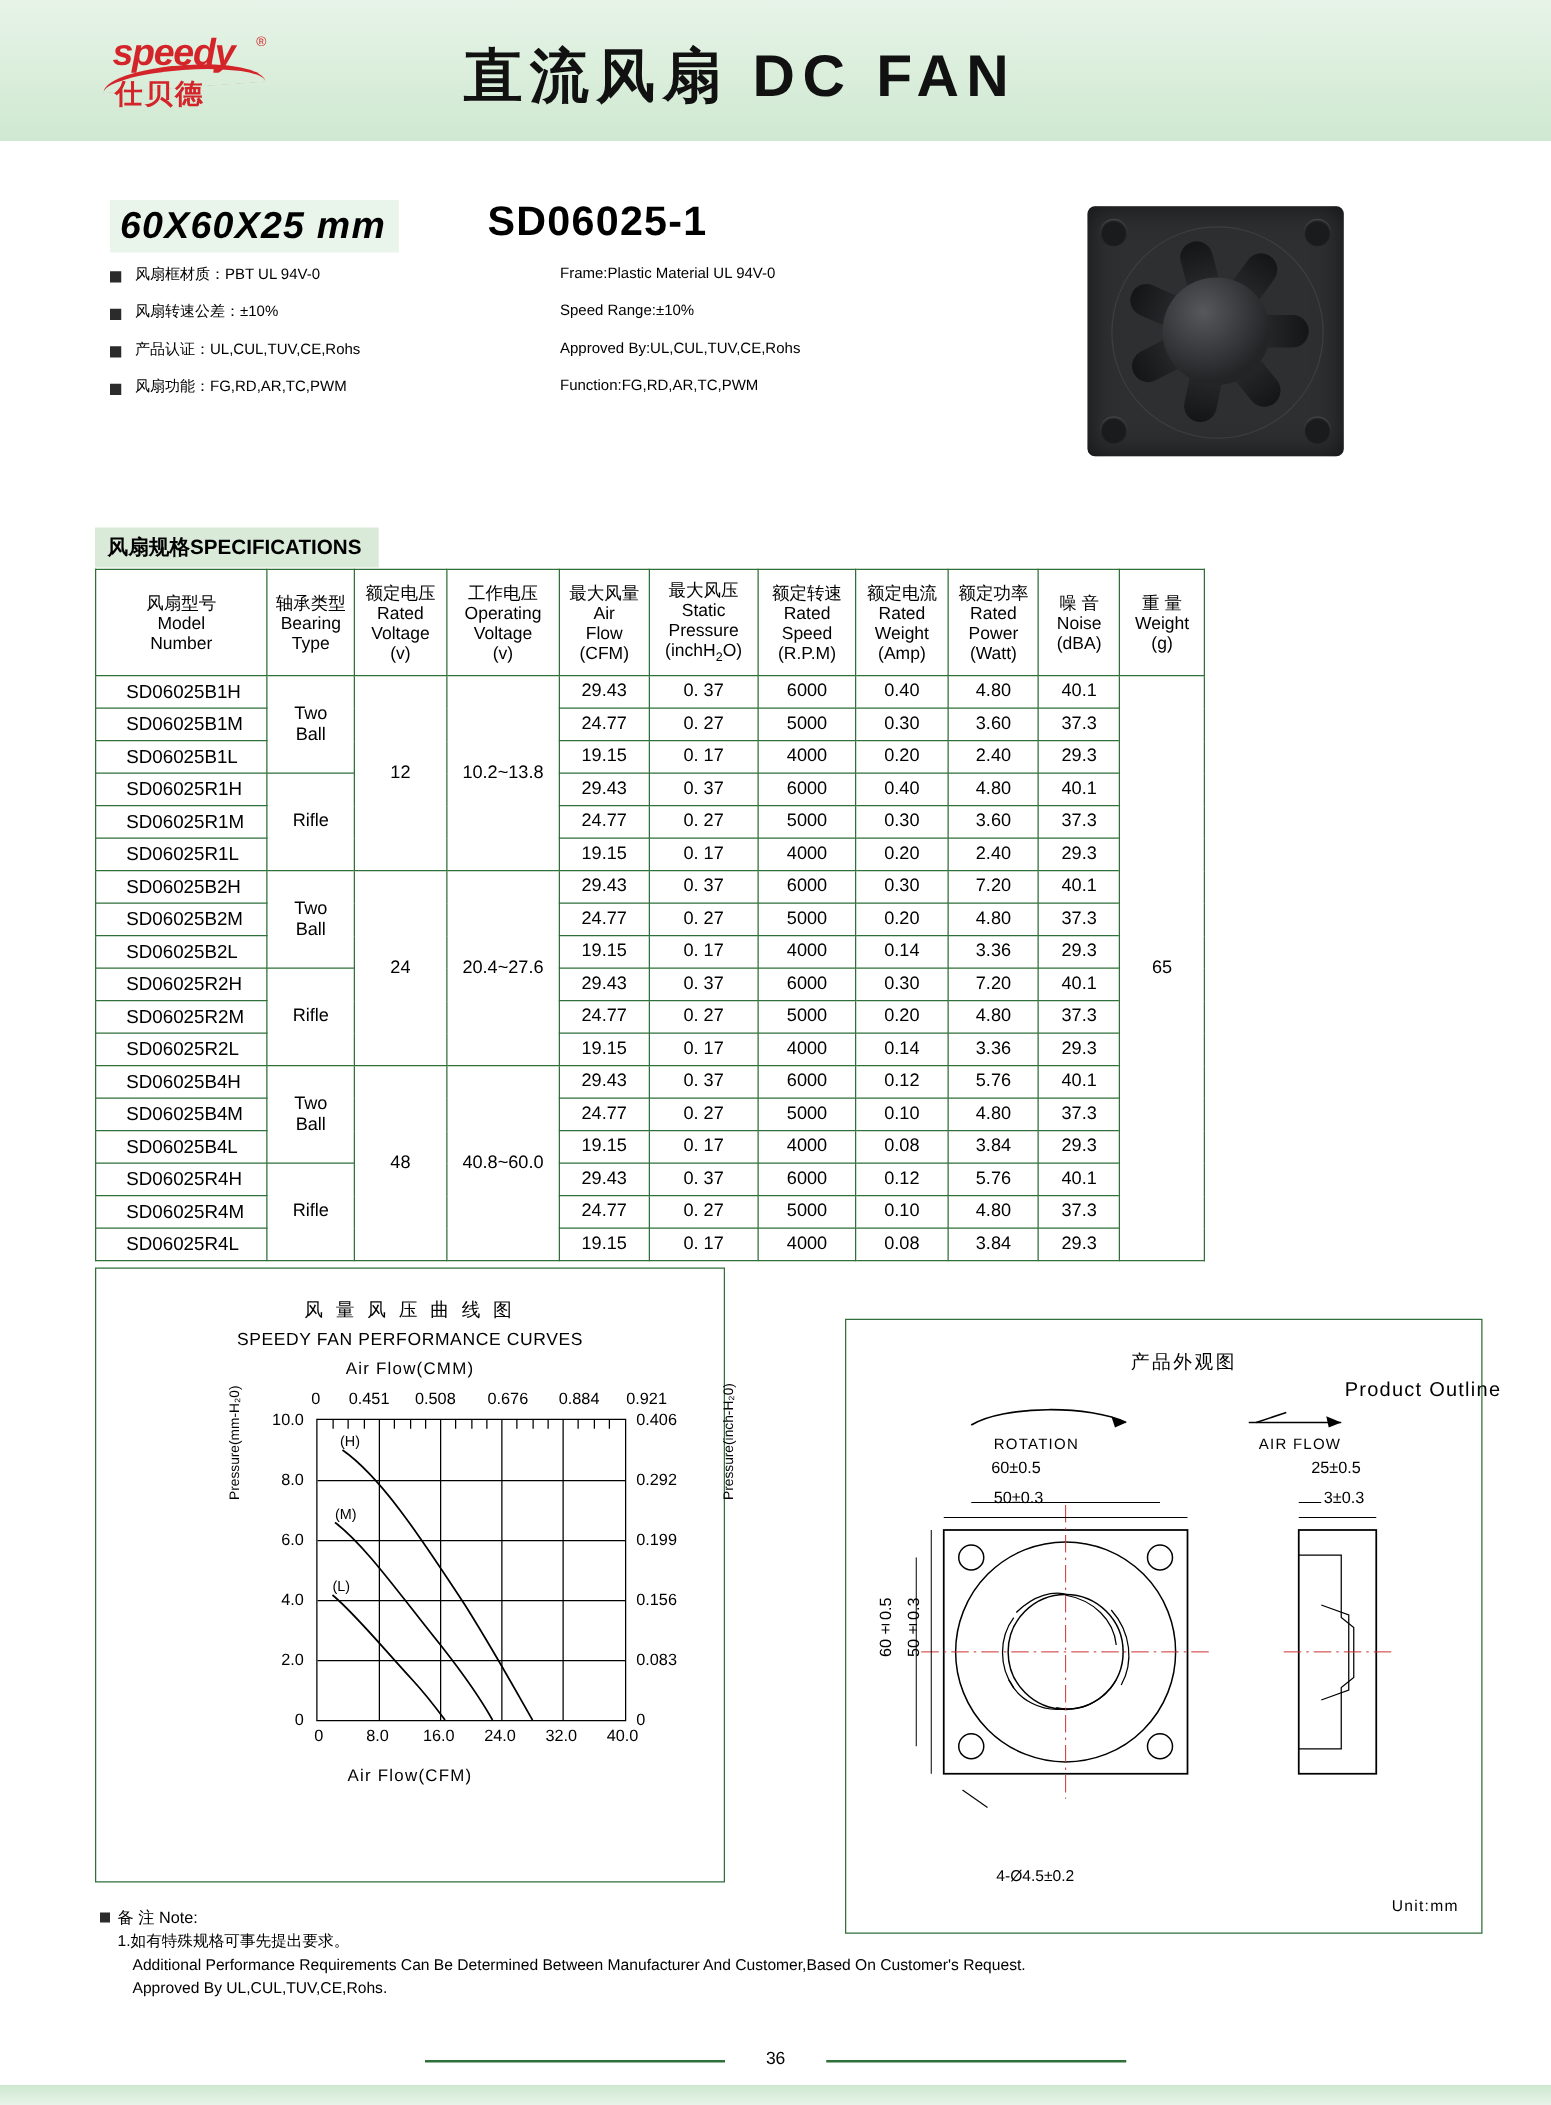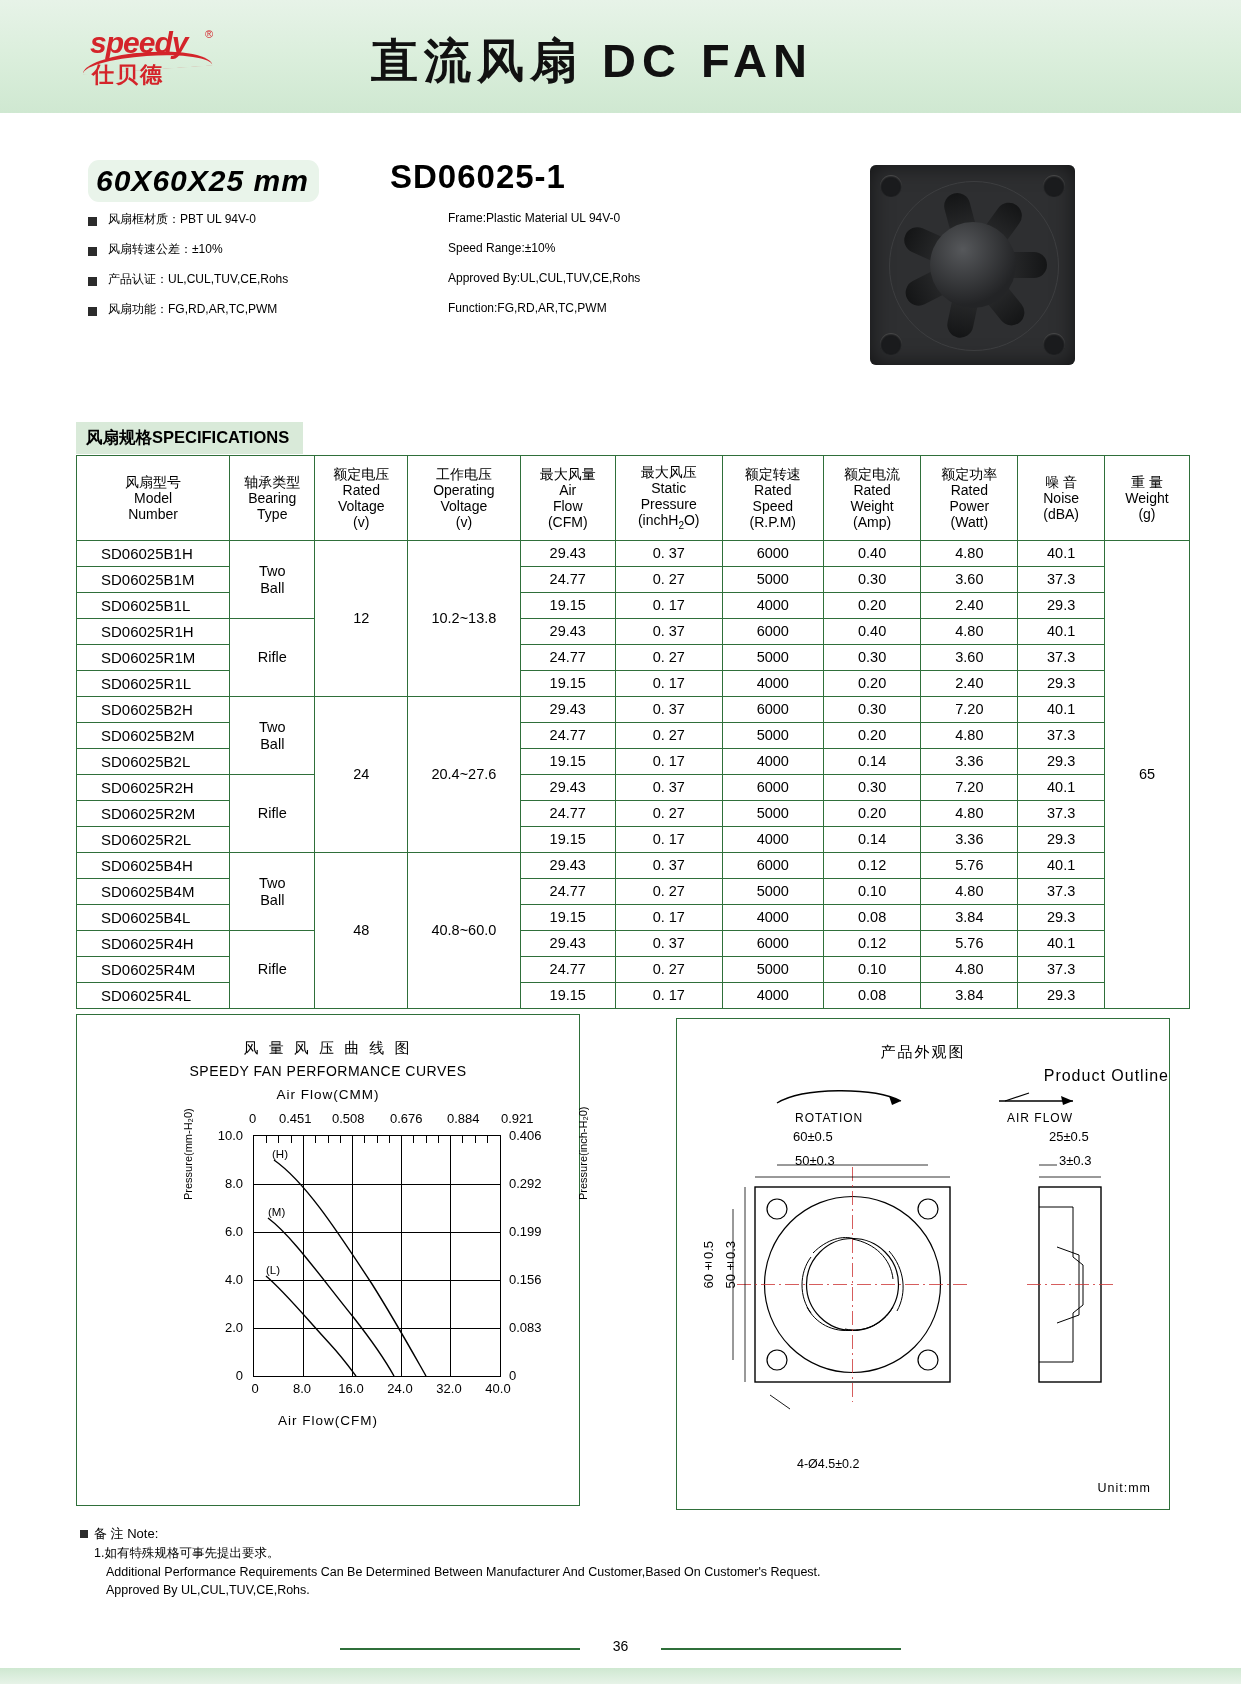--- a/index.html
+++ b/index.html
@@ -42,21 +42,21 @@
   }
   .header-title{
     position:absolute;left:0;top:30px;width:1184px;text-align:center;
     font-size:47px;font-weight:bold;letter-spacing:6px;color:#111;
   }
 
   
   .model-size{
     position:absolute;left:88px;top:160px;
     font-size:30px;font-weight:bold;font-style:italic;letter-spacing:1px;
-    background:#e9f4ea;padding:4px 10px 4px 8px;border-radius:11px;
+    background:#e9f4ea;padding:4px 10px 4px 8px;
   }
   .model-code{
     position:absolute;left:390px;top:158px;
     font-size:33px;font-weight:bold;letter-spacing:1px;
   }
   .bullets{position:absolute;left:88px;top:208px;width:740px;}
   .brow{position:relative;height:30px;font-size:12px;}
   .brow .sq{
     display:inline-block;width:9px;height:9px;background:#2b2b2b;
     position:absolute;left:0;top:9px;
@@ -98,21 +98,21 @@
   .spec-head{
     position:absolute;left:76px;top:422px;
     background:#d9ead9;padding:5px 14px 5px 10px;
     font-size:16.5px;font-weight:bold;
   }
 
   
   table.spec{
     position:absolute;left:76px;top:455px;
     border-collapse:collapse;
-    width:1114px;
+    width:888px;
     font-size:14.5px;
   }
   table.spec th,table.spec td{
     border:1px solid #2f6f3a;
     text-align:center;
     padding:0;
     height:25px;
     line-height:1.15;
   }
   table.spec thead th{
@@ -121,21 +121,21 @@
   table.spec .hdr-cn{display:block;font-size:14px;}
   table.spec .hdr-en{display:block;font-size:14px;}
   table.spec td.model{text-align:left;padding-left:24px;font-size:15px;}
   .sub{font-size:10px;vertical-align:sub;}
 
   
   .panel{
     position:absolute;border:1px solid #2f6f3a;background:#fff;
   }
   .chart-panel{left:76px;top:1014px;width:502px;height:490px;}
-  .outline-panel{left:676px;top:1018px;width:492px;height:490px;}
+  .outline-panel{left:676px;top:1055px;width:492px;height:490px;padding-left:16px;}
 
   .ct1{position:absolute;top:24px;width:100%;text-align:center;font-size:15px;letter-spacing:3px;}
   .ct2{position:absolute;top:48px;width:100%;text-align:center;font-size:14px;letter-spacing:.5px;}
   .ct3{position:absolute;top:72px;width:100%;text-align:center;font-size:13.5px;letter-spacing:1px;}
 
   .axis-top-label{position:absolute;font-size:13px;}
   .plot{
     position:absolute;left:176px;top:120px;width:246px;height:240px;
     border:1px solid #000;
   }

